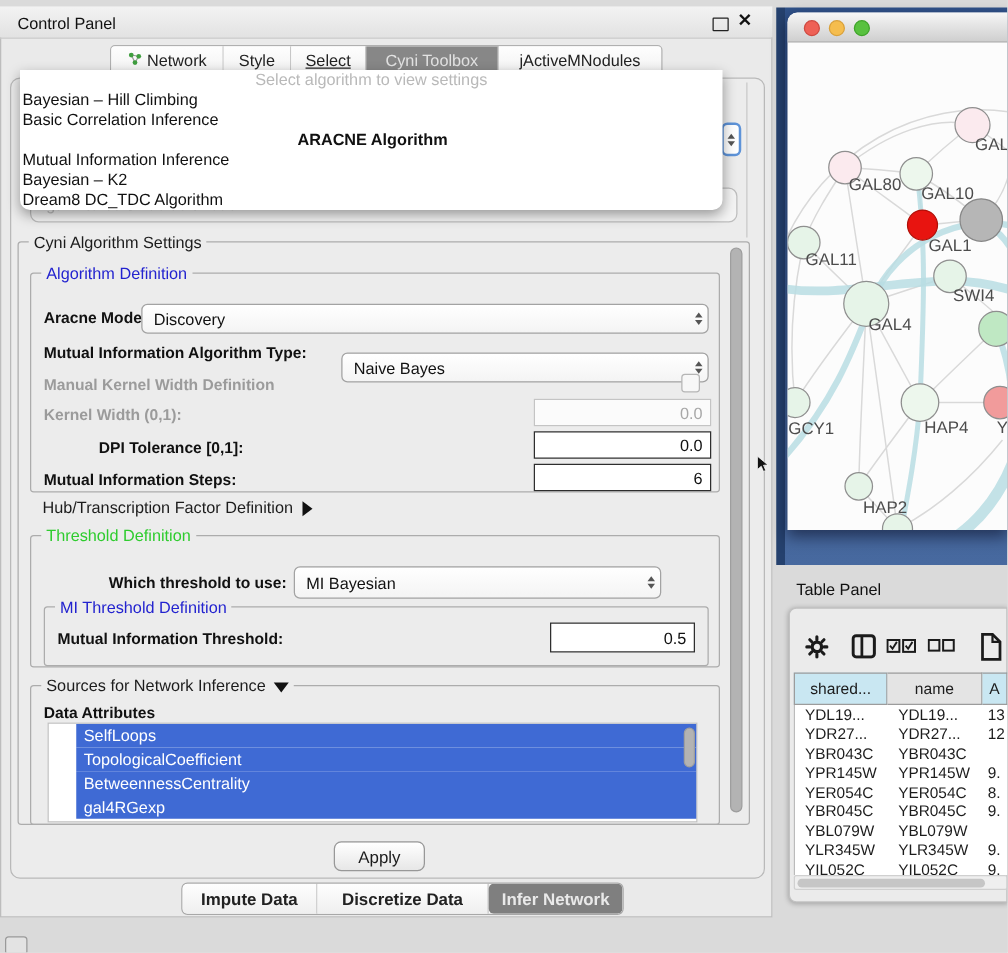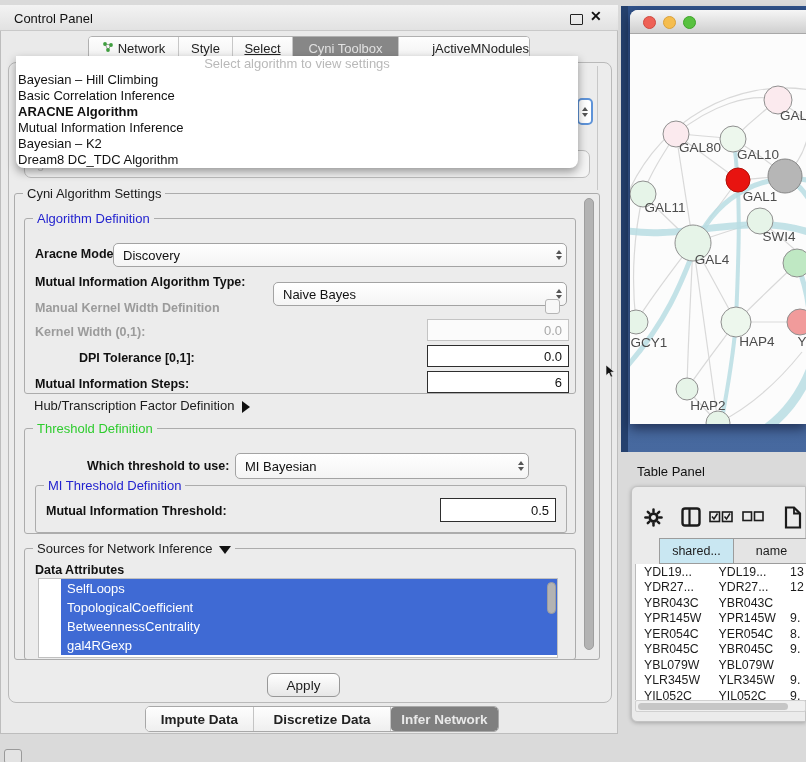--- a/index.html
+++ b/index.html
@@ -20,21 +20,21 @@
   
   #cp-main{left:8px;top:62px;width:604px;height:641px;background:#ececec;border:1px solid #b9b9b9;border-radius:8px;box-sizing:border-box;}
   
   #bg-combo{left:24px;top:150px;width:566px;height:28px;background:#f4f4f4;border:1px solid #bdbdbd;border-radius:7px;box-sizing:border-box;line-height:26px;padding-left:12px;color:#c3c3c3;font-size:13px;z-index:1;overflow:hidden;}
   #bg-stepper{left:577px;top:98px;width:16px;height:27px;background:#fff;border:2px solid #5e93d8;border-radius:5px;box-sizing:border-box;z-index:1;display:flex;flex-direction:column;align-items:center;justify-content:center;gap:2px;}
   #bg-groupline{left:597px;top:66px;width:1px;height:124px;background:#c8c8c8;z-index:1;}
   
   #dd-overlay{left:16px;top:56px;width:562px;height:112px;background:#fff;border-radius:0 0 8px 8px;box-shadow:0 4px 10px rgba(0,0,0,.38);z-index:5;}
   #dd-header{height:16px;line-height:16px;text-align:center;color:#b9b9b9;font-size:13px;}
   .dd-item{height:16px;line-height:16px;padding-left:2px;font-size:13px;color:#111;white-space:nowrap;}
-  .dd-item.sel{font-weight:bold;}
+  .dd-item.sel{font-weight:bold;text-align:center;}
   
   .fs{border:1px solid #acacac;border-radius:3px;box-sizing:border-box;}
   .leg{position:absolute;top:-8px;left:8px;background:#ececec;padding:0 4px;font-size:13px;white-space:nowrap;}
   .leg.blue{color:#2323cf;}
   .leg.green{color:#2ecc2e;}
   .blbl{font-weight:bold;font-size:12.5px;color:#111;white-space:nowrap;}
   .dlbl{font-weight:bold;font-size:12.5px;color:#9b9b9b;white-space:nowrap;}
   .combo{background:linear-gradient(#ffffff,#f4f4f4);border:1px solid #a3a3a3;border-radius:5px;box-sizing:border-box;font-size:13px;display:flex;align-items:center;padding-left:9px;color:#111;}
   .stepper{position:absolute;right:4px;top:50%;transform:translateY(-50%);display:flex;flex-direction:column;align-items:center;gap:2px;}
   .tu{width:0;height:0;border-left:3.5px solid transparent;border-right:3.5px solid transparent;border-bottom:4.5px solid #555;}
@@ -99,21 +99,21 @@
       </div>
       <div class="cp-tab" style="width: 54px;">
         <span>Style</span>
       </div>
       <div class="cp-tab" style="width: 60px; text-decoration: underline;">
         <span>Select</span>
       </div>
       <div class="cp-tab sel" style="width: 106px;">
         <span>Cyni Toolbox</span>
       </div>
-      <div class="cp-tab" style="width: 130px; justify-content: flex-end;">
+      <div class="cp-tab" style="width: 130px;">
         <span>jActiveMNodules</span>
       </div>
     </div>
 
   <div class="abs" id="cp-main"></div>
 
   <div class="abs" id="bg-combo">galFiltered.sif default node</div>
   <div class="abs" id="bg-stepper">
       <span class="tu"></span>
       <span class="td"></span>
@@ -309,21 +309,21 @@
   <svg class="abs tp-icon" style="left:742px;top:511px;" width="22" height="12" viewBox="0 0 22 12">
     <rect x="1" y="1" width="8.5" height="8.5" fill="none" stroke="#1b1b1b" stroke-width="1.6"></rect>
     <rect x="12.5" y="1" width="8.5" height="8.5" fill="none" stroke="#1b1b1b" stroke-width="1.6"></rect>
   </svg>
   <svg class="abs tp-icon" style="left:784px;top:506px;" width="18" height="23" viewBox="0 0 18 23">
     <path d="M2,1.5 H10 L16,7.5 V21.5 H2 Z" fill="none" stroke="#1b1b1b" stroke-width="2.2"></path>
     <path d="M10,1.5 V7.5 H16" fill="none" stroke="#1b1b1b" stroke-width="1.8"></path>
   </svg>
 
   <div class="abs" id="tbl-head">
-      <div class="th" style="width: 75px; background: rgb(201, 231, 242); margin-left: 24px;">shared...</div>
+      <div class="th" style="width: 75px; background: rgb(201, 231, 242);">shared...</div>
       <div class="th" style="width: 76px; background: rgb(228, 228, 228);">name</div>
       <div class="th" style="width: 20px; background: rgb(201, 231, 242);">A</div>
     </div>
   <div class="abs" id="tbl-rows">
       <div class="tr">
         <div class="tdc" style="width: 75px; padding-left: 8px;">YDL19...</div>
         <div class="tdc" style="width: 76px; padding-left: 8px;">YDL19...</div>
         <div class="tdc" style="width: 20px; padding-left: 4px;">13</div>
       </div>
       <div class="tr">

